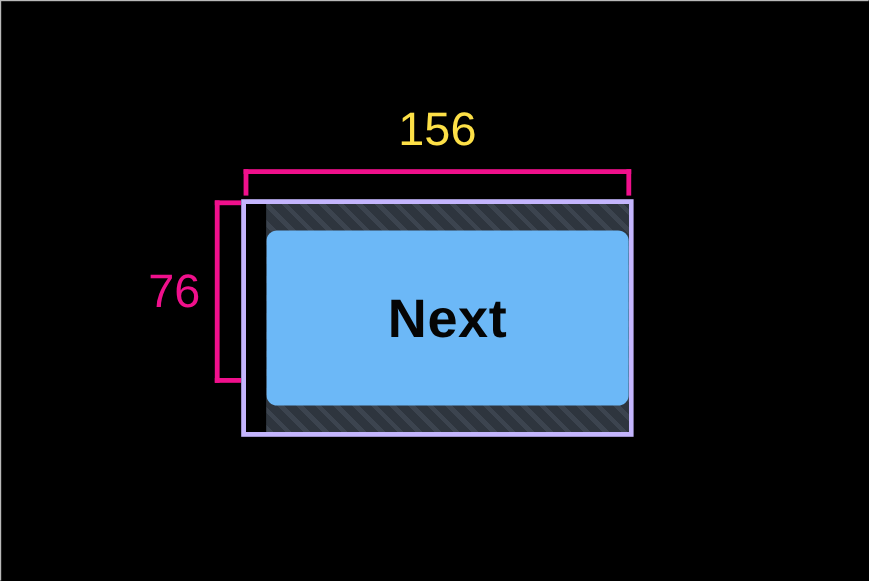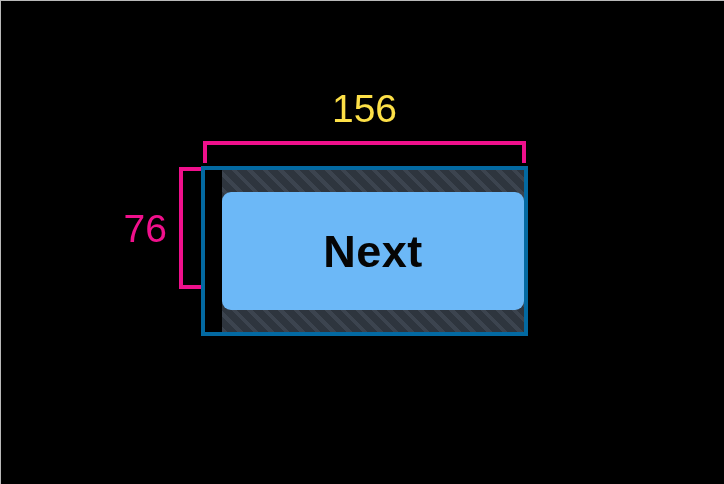--- a/index.html
+++ b/index.html
@@ -22,23 +22,23 @@
     border-top: 1px solid #b9b9b9;
     border-left: 1px solid #b9b9b9;
   }
 
   
   #element-wrapper {
     position: absolute;
     left: 200px;
     top: 165px;
     width: 327px;
-    height: 170px;
+    height: 198px;
     box-sizing: border-box;
-    border: 4px solid #0369a1;
+    border: 4px solid #c4b5fd;
     background: #000000;
     padding-left: 17px;
   }
 
   #element-inner {
     position: relative;
     width: 100%;
     height: 100%;
     background-color: #333b45;
     background-image: repeating-linear-gradient(
@@ -106,21 +106,21 @@
     line-height: 1;
     white-space: nowrap;
   }
 
   
   #height-annotation {
     position: absolute;
     left: 178px;
     top: 166px;
     width: 22px;
-    height: 122px;
+    height: 152px;
   }
   #height-bracket {
     position: absolute;
     left: 0;
     top: 0;
     width: 22px;
     height: 100%;
     box-sizing: border-box;
     border-left: 4px solid #f0108c;
     border-top: 4px solid #f0108c;

